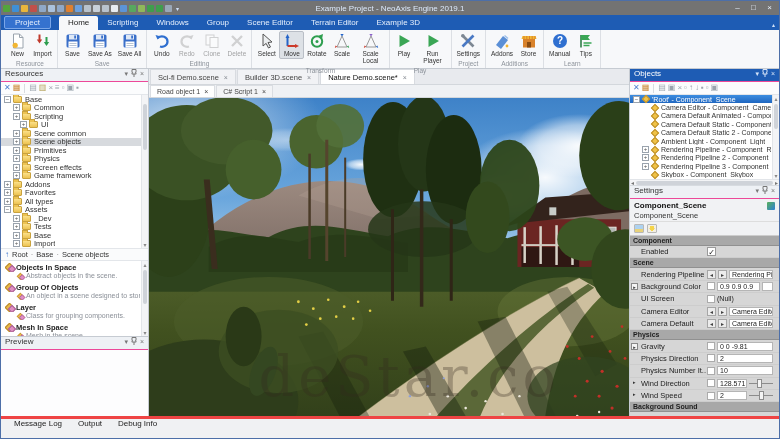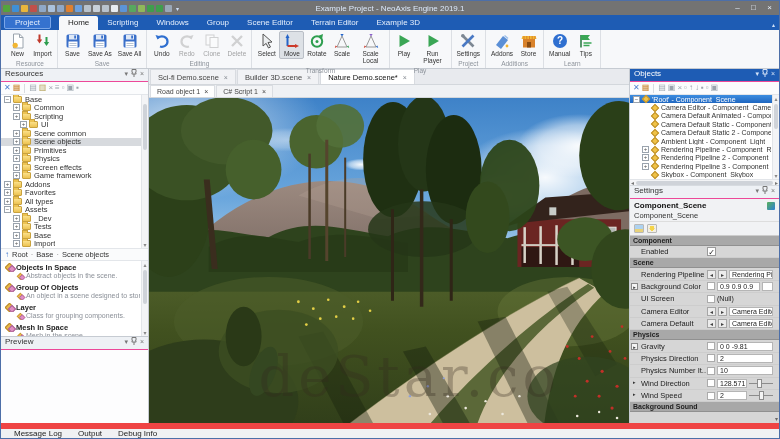--- a/index.html
+++ b/index.html
@@ -110,21 +110,21 @@
   .marker{width:8px;height:8px;background:#fff;border:1px solid #ababab;flex:none}
   .refbtn{width:9px;height:9px;background:#ececec;border:1px solid #a6a6a6;font-size:6px;line-height:8px;text-align:center;color:#444;flex:none}
   .check{width:9px;height:9px;background:#fff;border:1px solid #9a9a9a;font-size:8px;line-height:9px;text-align:center;color:#222;flex:none}
   .nulltxt{font-size:7px;color:#222}
   .slider{width:24px;height:9px;position:relative;flex:none}
   .slider::before{content:"";position:absolute;left:0;right:0;top:4px;height:1px;background:#8c8c8c}
   .sthumb{position:absolute;top:0;width:5px;height:9px;background:#f4f4f4;border:1px solid #8c8c8c}
   .grid-more{position:absolute;right:1px;bottom:1px;font-size:6px;color:#666}
 
   
-  .statusbar{position:absolute;left:0;right:0;bottom:0;height:15px;background:#f0f1f3;border-top:6px solid #ef4444;display:flex;gap:16px;padding-left:13px;font-size:8px;color:#222}
+  .statusbar{position:absolute;left:0;right:0;bottom:0;height:22px;background:#f0f1f3;border-top:3px solid #ef4444;display:flex;gap:16px;padding-left:13px;font-size:8px;color:#222}
 </style>
 </head>
 <body>
 
 <div class="window">
 
   <div class="titlebar">
     <div class="qicons" id="qicons">
         <span class="qi" style="background:#53a43c"></span>
         <span class="qi" style="background:#3f8fd6"></span>

